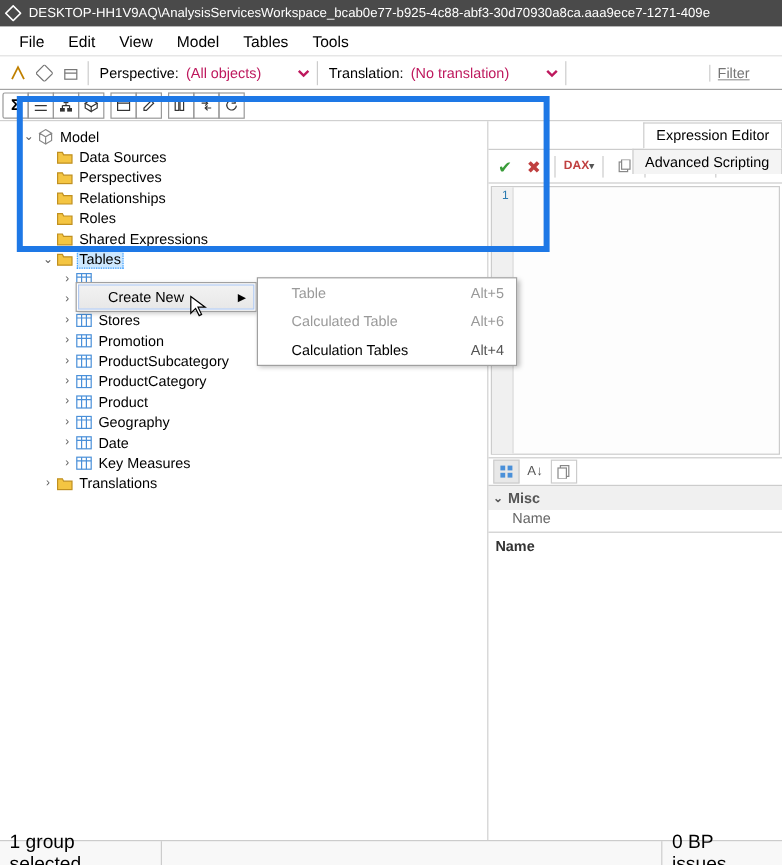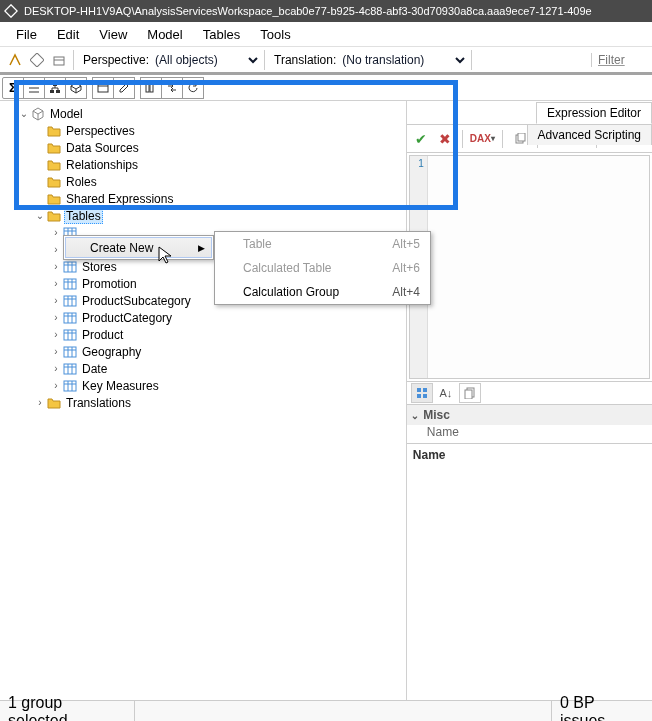--- a/index.html
+++ b/index.html
@@ -5,25 +5,25 @@
 * { box-sizing: border-box; margin: 0; padding: 0; }
 body { font-family: "Segoe UI", Tahoma, sans-serif; font-size: 12px; background: #fff; width: 652px; height: 721px; overflow: hidden; position: relative; }
 
 .titlebar { background: #4a4a4a; color: #fff; height: 22px; display: flex; align-items: center; padding: 0 4px; gap: 6px; }
 .titlebar svg { flex-shrink:0; }
 .titlebar-text { white-space: nowrap; overflow: hidden; font-size: 11px; }
 
 .menubar { height: 24px; display: flex; align-items: center; gap: 4px; padding: 12px 8px; border-bottom: 1px solid #e0e0e0; }
 .menubar-item { padding: 2px 8px; font-size: 13px; color: #000; cursor: default; }
 
-.toolbar { height: 28px; display: flex; align-items: center; padding: 0 4px; border-bottom: 3px solid #a3a3a3; gap: 0; }
+.toolbar { height: 28px; display: flex; align-items: center; padding: 0 4px; border-bottom: 1px solid #a3a3a3; gap: 0; }
 .toolbtn { width: 22px; height: 22px; display: flex; align-items: center; justify-content: center; border: 1px solid transparent; }
 .toolbar-sep { width:1px; height:20px; background:#ccc; margin:0 3px;}
 .perspective-label { margin-left: 6px; font-size: 12px; color: #000; }
-.perspective-combo { border: none; background:transparent; font-size:12px; color:#0f172a; width: 110px; margin-left:2px; }
+.perspective-combo { border: none; background:transparent; font-size:12px; color:#be185d; width: 110px; margin-left:2px; }
 .filterbox { margin-left: auto; border-left:1px solid #ccc; padding-left:6px;}
 .filterinput { border:none; font-size:12px; color:#999; width:50px;text-decoration:underline;}
 
 .iconbar { height: 26px; border-bottom: 1px solid #d0d0d0; display:flex; align-items:center; padding:0 2px;}
 .iconbar .ibtn { width:22px; height:22px; border:1px solid #999; display:flex;align-items:center;justify-content:center; margin-right:-1px;}
 .iconbar .ibtn:first-child{border-top-left-radius:2px;border-bottom-left-radius:2px;}
 
 .main { display:flex; height: calc(721px - 22px - 24px - 28px - 26px - 22px); }
 .left { width: 432px; border-right: 1px solid #d0d0d0; overflow:hidden; position:relative;}
 .right { flex:1; display:flex; flex-direction:column; }
@@ -202,30 +202,30 @@
           </span>
           <span class="tree-label">Model</span>
         </div>
       <div class="tree-row ind2">
           <span class="chevron empty">›</span>
           <span class="node-icon folder-icon">
             <svg width="14" height="12">
               <path d="M1 2 L5 2 L6 4 L13 4 L13 11 L1 11 Z" fill="#f4c542" stroke="#c09020"></path>
             </svg>
           </span>
-          <span class="tree-label">Perspectives</span>
+          <span class="tree-label">Data Sources</span>
         </div>
       <div class="tree-row ind2">
           <span class="chevron empty">›</span>
           <span class="node-icon folder-icon">
             <svg width="14" height="12">
               <path d="M1 2 L5 2 L6 4 L13 4 L13 11 L1 11 Z" fill="#f4c542" stroke="#c09020"></path>
             </svg>
           </span>
-          <span class="tree-label">Data Sources</span>
+          <span class="tree-label">Perspectives</span>
         </div>
       <div class="tree-row ind2">
           <span class="chevron empty">›</span>
           <span class="node-icon folder-icon">
             <svg width="14" height="12">
               <path d="M1 2 L5 2 L6 4 L13 4 L13 11 L1 11 Z" fill="#f4c542" stroke="#c09020"></path>
             </svg>
           </span>
           <span class="tree-label">Relationships</span>
         </div>
@@ -488,20 +488,20 @@
 <div class="context-menu-2">
   <div class="sitem disabled">
       <span>Table</span>
       <span class="shortcut">Alt+5</span>
     </div>
   <div class="sitem disabled">
       <span>Calculated Table</span>
       <span class="shortcut">Alt+6</span>
     </div>
   <div class="sitem">
-      <span>Calculation Group</span>
+      <span>Calculation Tables</span>
       <span class="shortcut">Alt+4</span>
     </div>
 </div>
 
 <svg class="cursor" width="18" height="20" viewBox="0 0 18 20">
     <path d="M1 1 L1 15 L5 11 L8 17 L10 16 L7 10 L13 10 Z" fill="#fff" stroke="#000" stroke-width="1"></path>
   </svg>
 
 </body></html>

